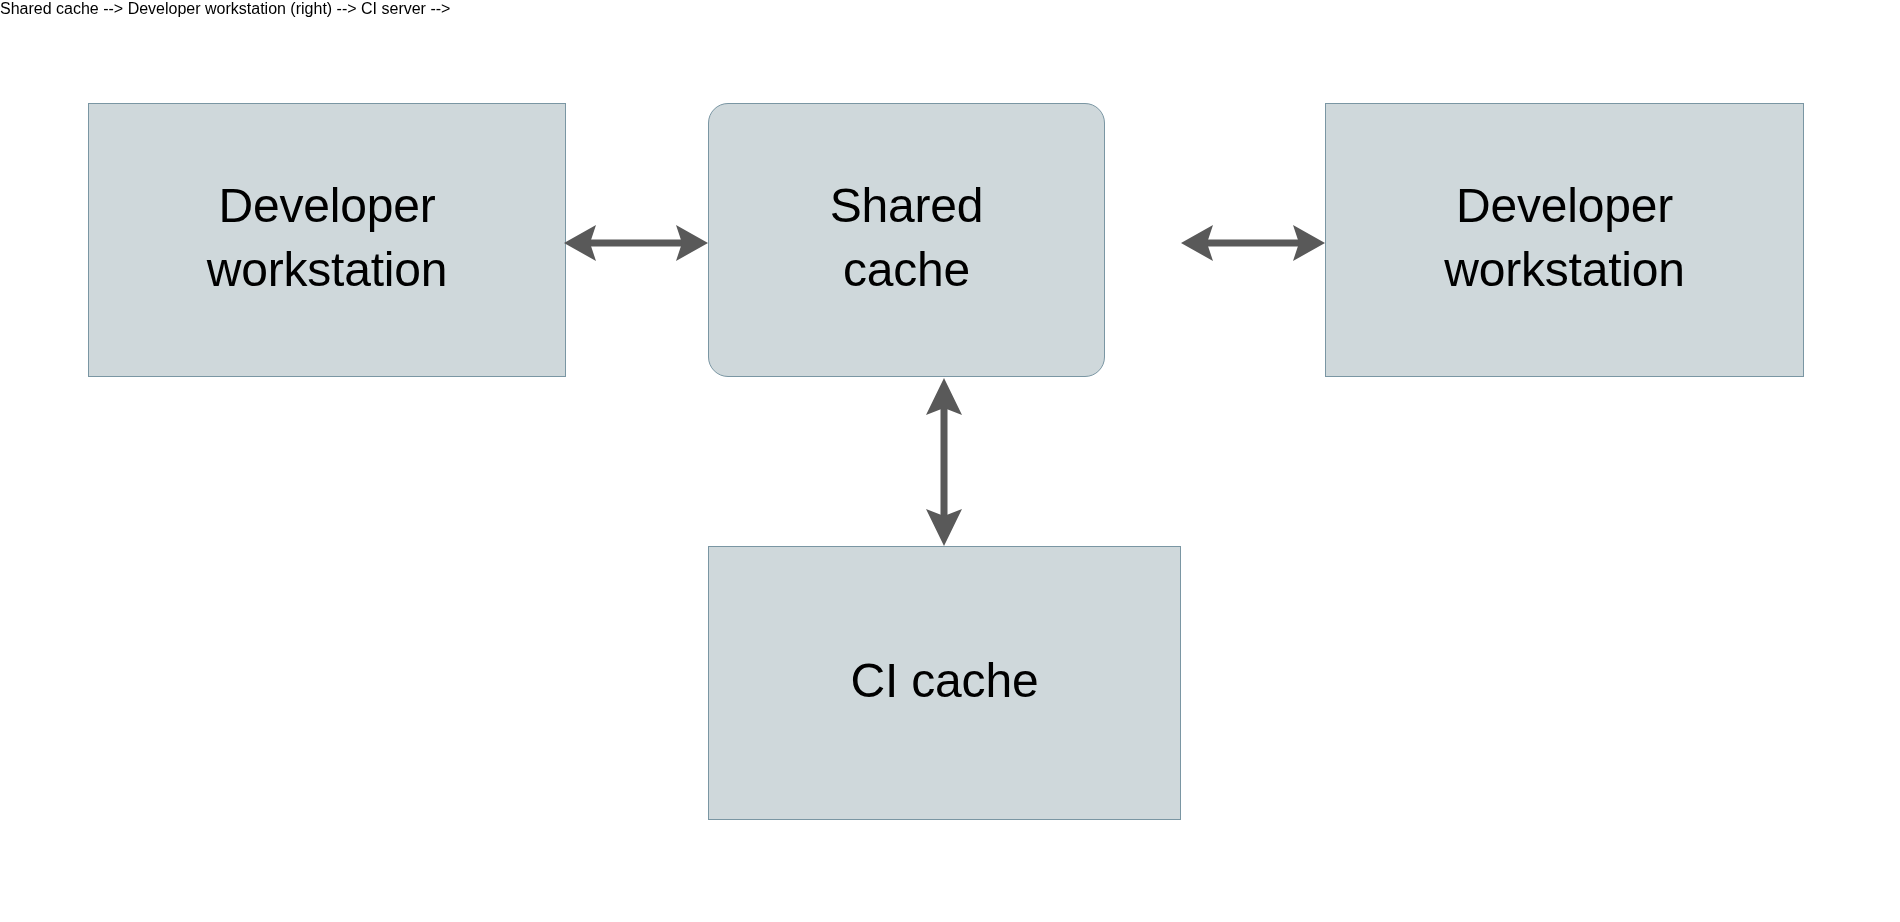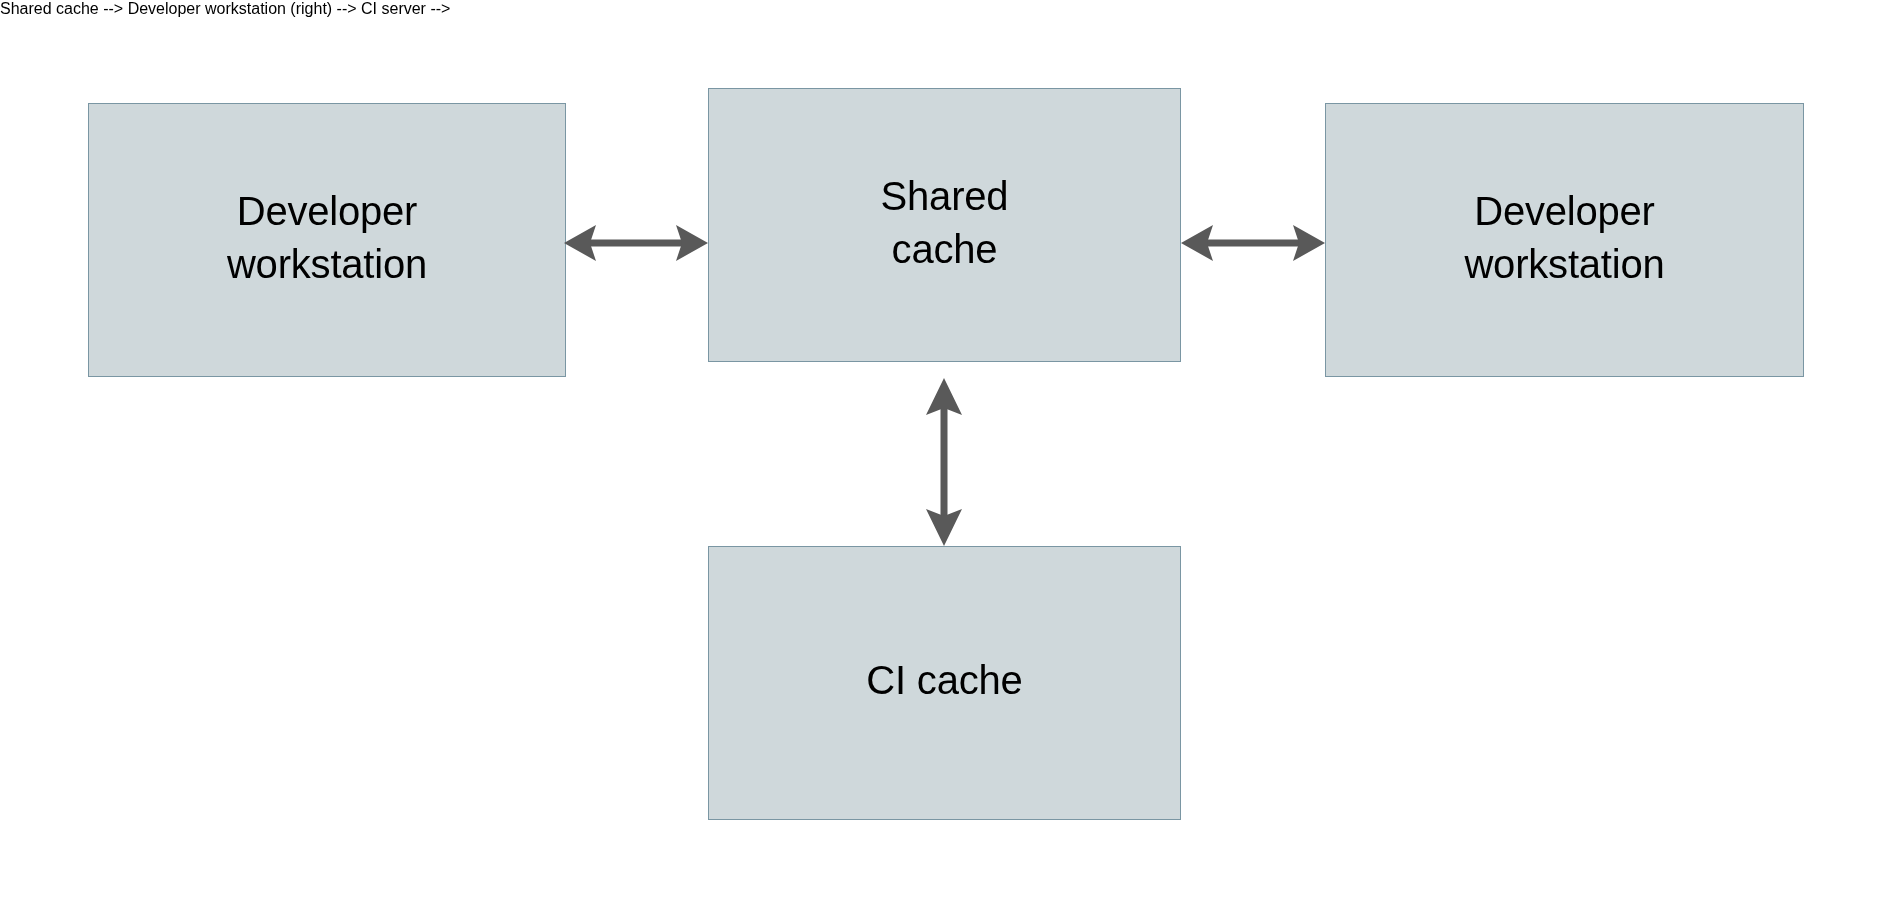--- a/index.html
+++ b/index.html
@@ -28,33 +28,33 @@
     display: flex;
     align-items: center;
     justify-content: center;
     text-align: center;
   }
 
   .node-label {
     display: block;
     color: #000000;
     font-family: "Liberation Sans", "DejaVu Sans", sans-serif;
-    font-size: 40px;
+    font-size: 48px;
     line-height: 1.33;
     font-weight: 400;
     letter-spacing: -0.2px;
     white-space: pre-line;
     padding: 0 4px;
     position: relative;
     top: -2px;
   }
 
   
   #node-dev-left    { left: 88px;   top: 103px;  width: 478px; height: 274px; }
-  #node-shared      { left: 708px;  top: 88px;  width: 473px; height: 274px; }
+  #node-shared      { left: 708px;  top: 103px;  width: 397px; height: 274px; border-radius: 20px; }
   #node-dev-right   { left: 1325px; top: 103px;  width: 479px; height: 274px; }
   #node-ci          { left: 708px;  top: 546px;  width: 473px; height: 274px; }
 
   
   .connector {
     position: absolute;
     overflow: visible;
   }
   #edge-left-shared   { left: 560px;  top: 212px; width: 152px; height: 62px; }
   #edge-shared-right  { left: 1177px; top: 212px; width: 152px; height: 62px; }

